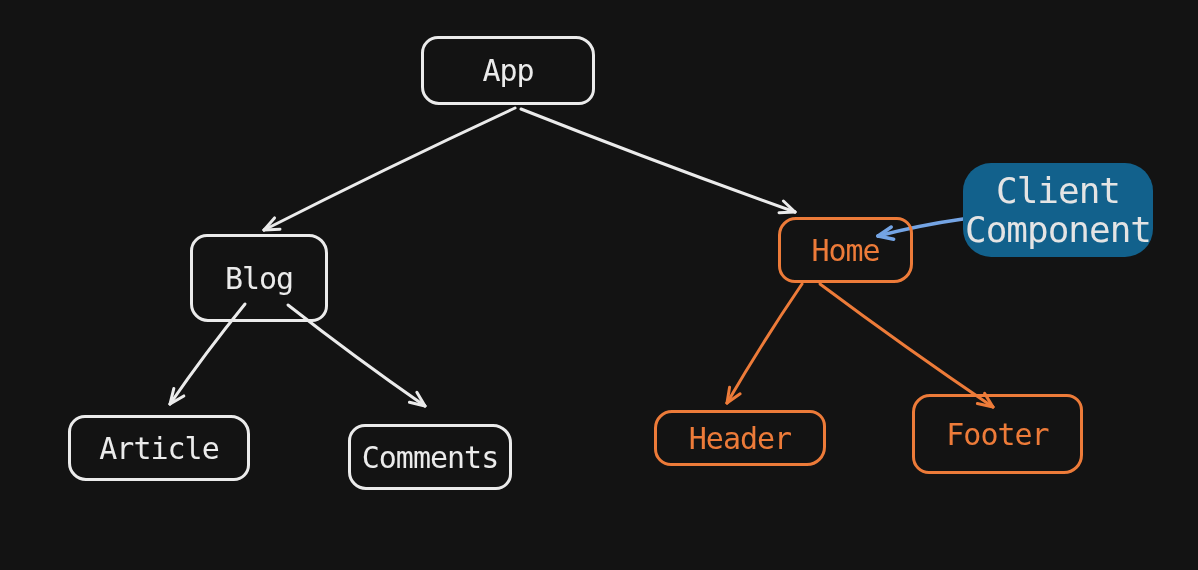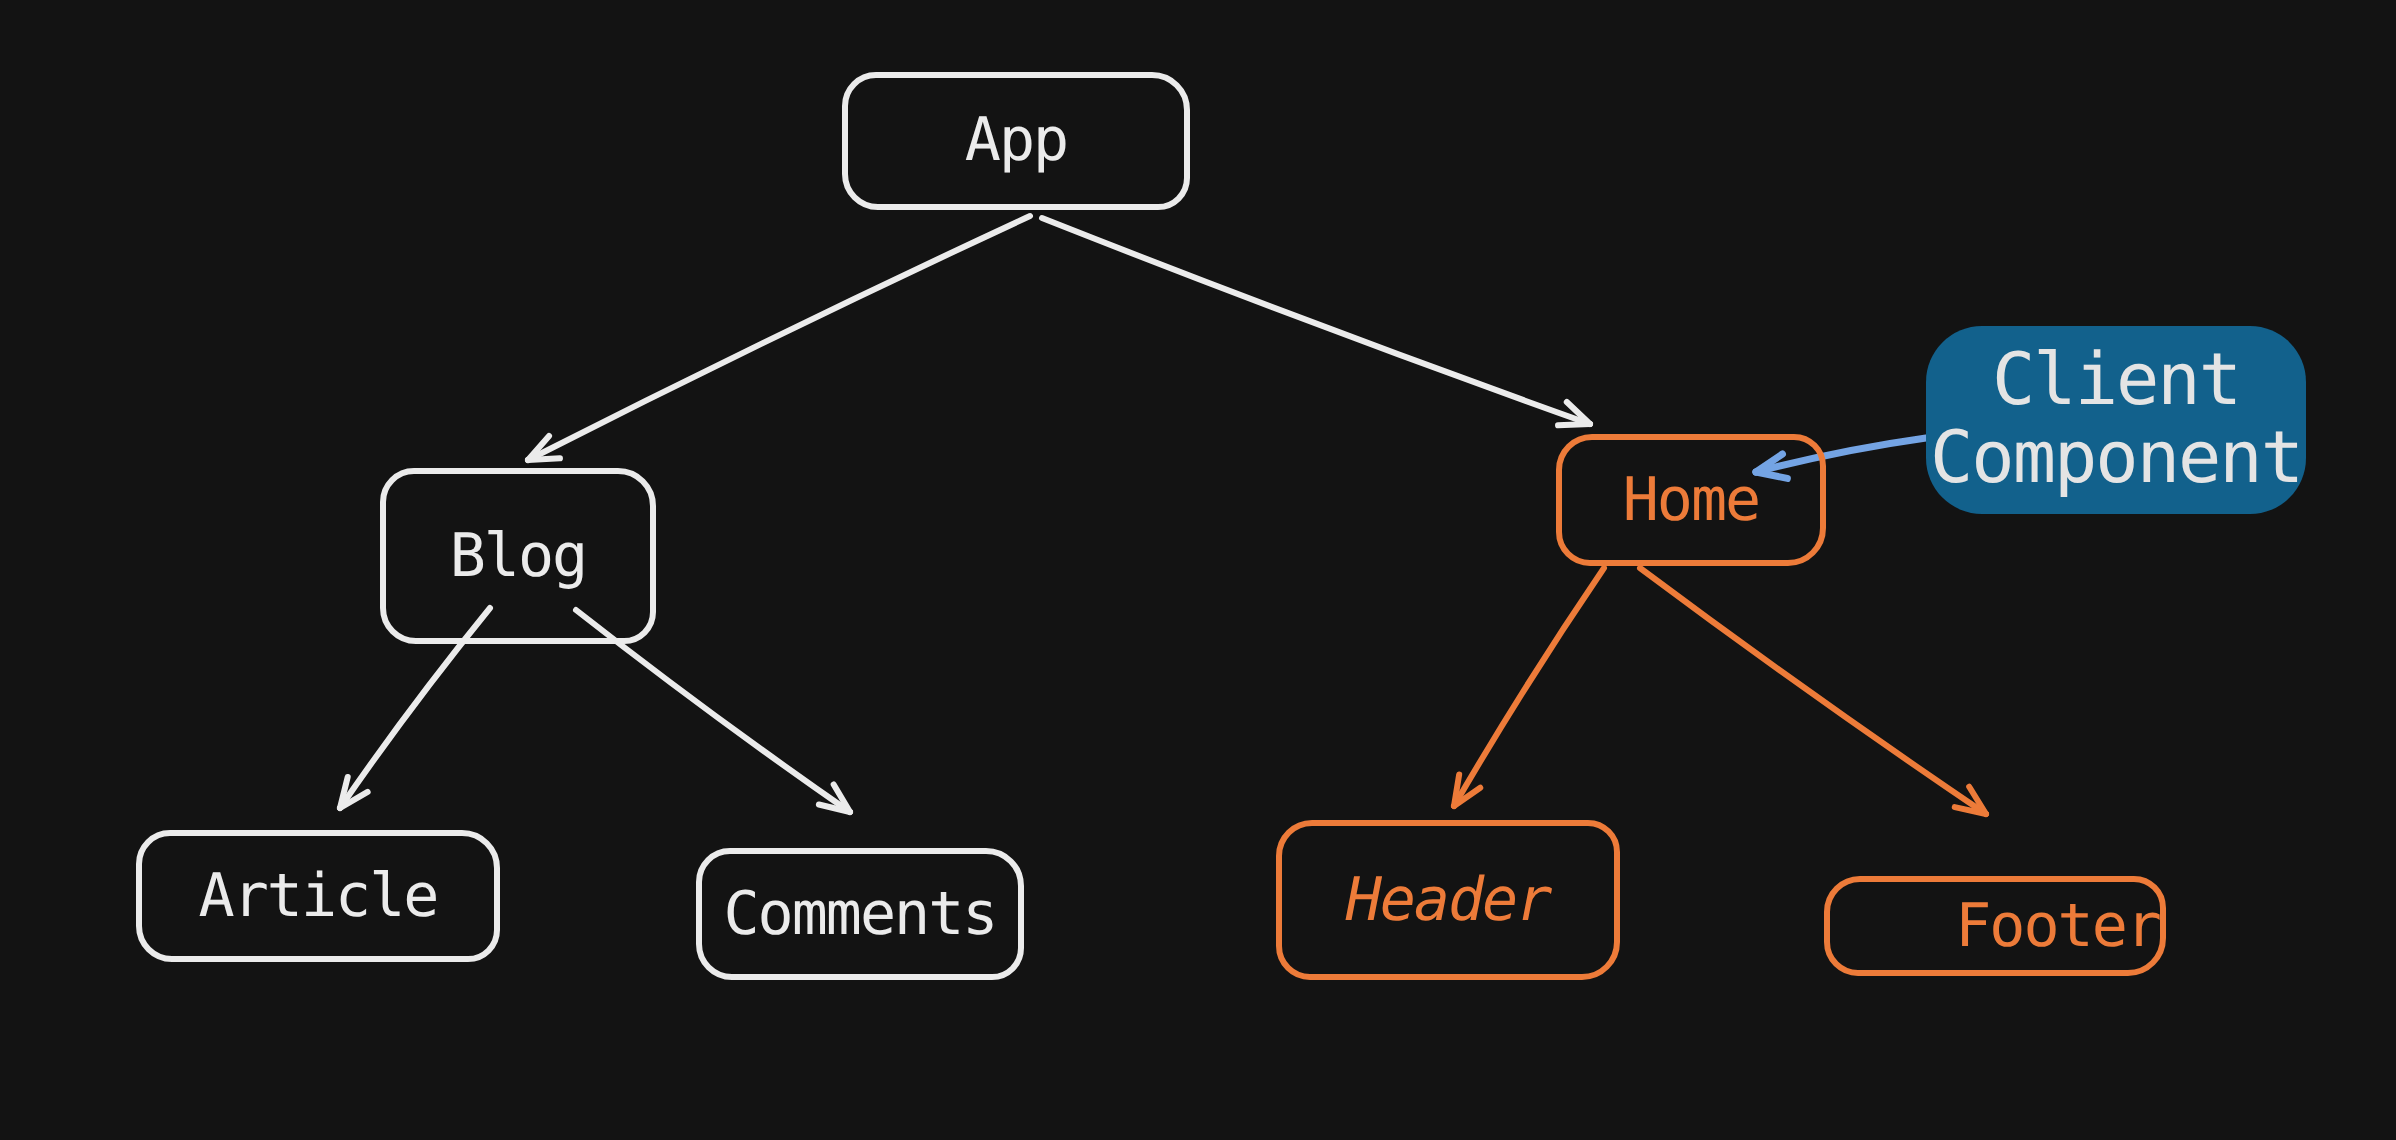--- a/index.html
+++ b/index.html
@@ -58,22 +58,22 @@
     line-height: 39px;
     text-align: center;
     white-space: normal;
     padding: 0 8px;
   }
   #node-app      { left: 421px; top:  36px; width: 174px; height: 69px; }
   #node-blog     { left: 190px; top: 234px; width: 138px; height: 88px; }
   #node-article  { left:  68px; top: 415px; width: 182px; height: 66px; }
   #node-comments { left: 348px; top: 424px; width: 164px; height: 66px; }
   #node-home     { left: 778px; top: 217px; width: 135px; height: 66px; }
-  #node-header   { left: 638px; top: 410px; width: 172px; height: 80px; font-style: italic; }
-  #node-footer   { left: 912px; top: 438px; width: 171px; height: 50px; justify-content: flex-end; }
+  #node-header   { left: 654px; top: 410px; width: 172px; height: 56px; }
+  #node-footer   { left: 912px; top: 394px; width: 171px; height: 80px; }
   #node-client-component { left: 963px; top: 163px; width: 190px; height: 94px; }
 </style>
 </head>
 <body>
 
 <div class="canvas">
 
   <svg id="edges-layer" viewBox="0 0 1198 570">
       <g>
         <path d="M 515 108 Q 388.4071188703659 166.75153144640853 264 230" stroke="#ebebeb" stroke-width="3" fill="none" stroke-linecap="round"></path>

